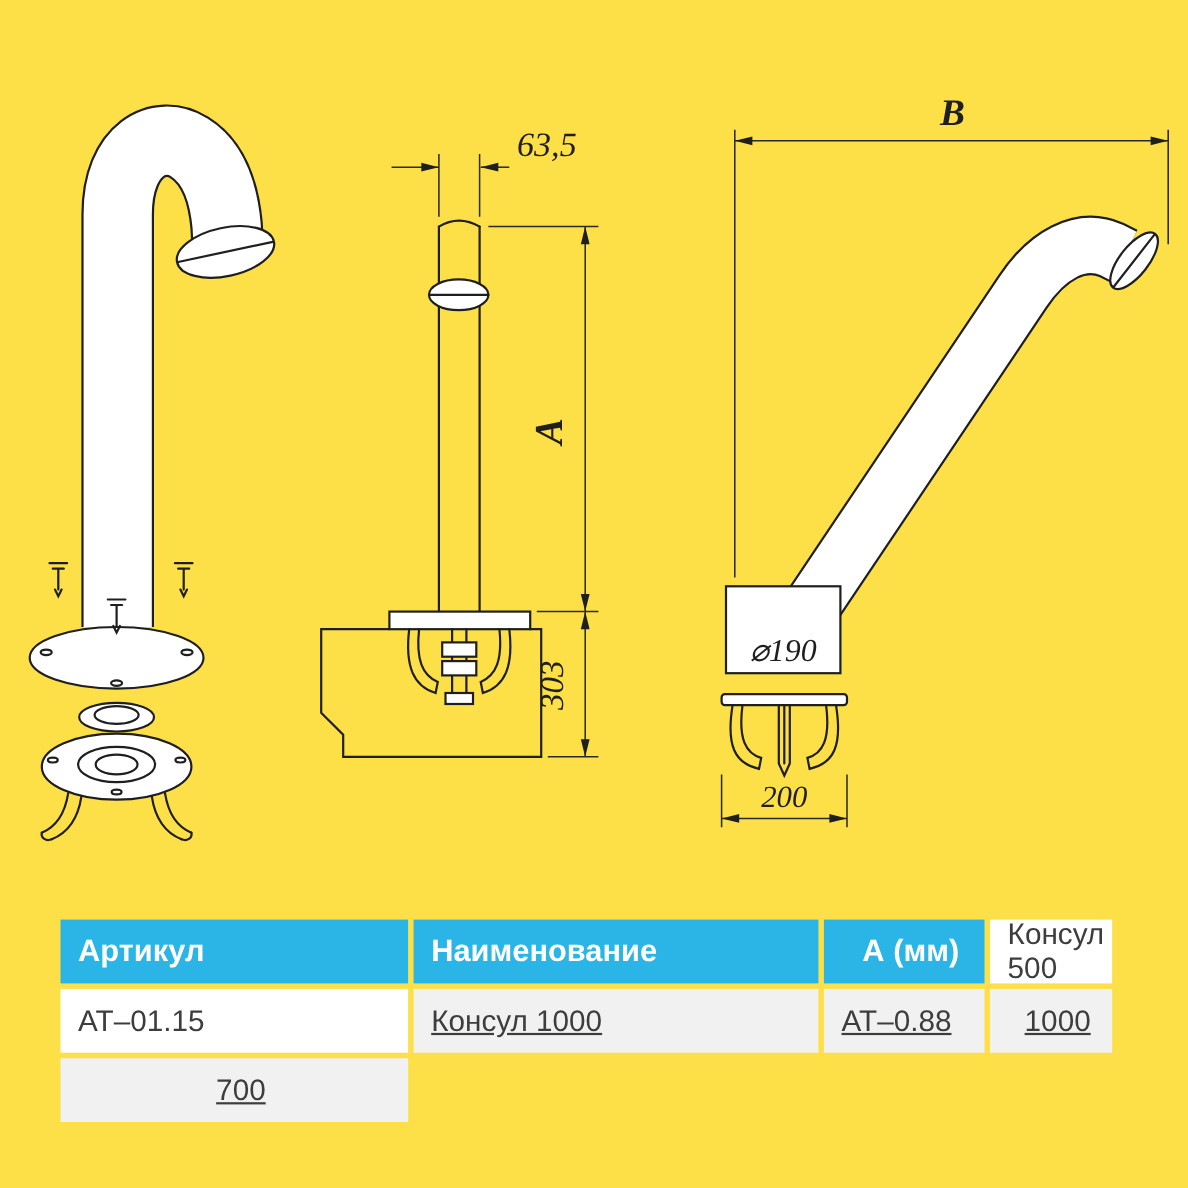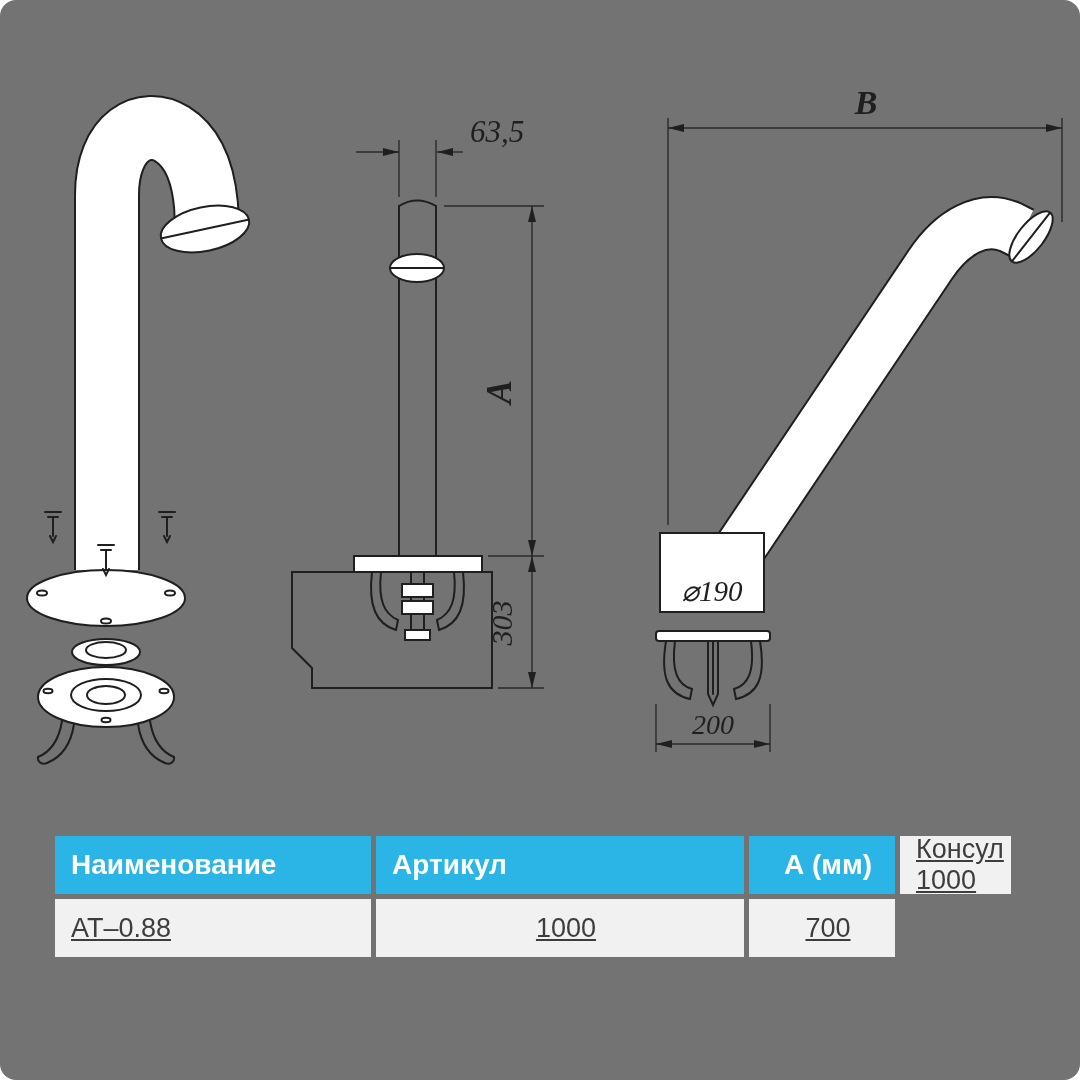--- a/index.html
+++ b/index.html
@@ -1,17 +1,17 @@
 <!DOCTYPE html>
 <html><head>
 <meta charset="utf-8">
 <style>
   html,body{margin:0;padding:0;background:#ffffff;}
-  .sheet{position:relative;width:1080px;height:1080px;background:#737373;overflow:hidden;
-         font-family:"Liberation Sans",sans-serif;border-radius:16px;}
+  .sheet{position:relative;width:1080px;height:1080px;background:#fde047;overflow:hidden;
+         font-family:"Liberation Sans",sans-serif;}
   svg text{user-select:none;}
   .ln{fill:none;stroke:#1f1f1f;stroke-width:2;stroke-linecap:round;}
   .lnf{fill:#ffffff;stroke:#1f1f1f;stroke-width:2;}
   .thin{fill:none;stroke:#2a2a2a;stroke-width:1.4;}
   .arr{fill:#1f1f1f;stroke:none;}
   .dimtxt{font-family:"Liberation Serif",serif;font-style:italic;fill:#1f1f1f;}
   .dimbold{font-weight:bold;}
 
   .spec-table{position:absolute;left:55px;top:836px;width:956px;display:grid;
               grid-template-columns:316px 368px 146px 1fr;column-gap:5px;row-gap:5px;}
@@ -143,24 +143,26 @@
       <line class="thin" x1="770" y1="704" x2="770" y2="752"></line>
       <line class="thin" x1="656" y1="744" x2="770" y2="744"></line>
       <polygon class="arr" points="656,744 672,740 672,748"></polygon>
       <polygon class="arr" points="770,744 754,740 754,748"></polygon>
       <text class="dimtxt" x="713" y="734" text-anchor="middle" font-size="28">200</text>
     </g>
   </svg>
 
   
   <div class="spec-table">
+    <div class="cell head c1">Артикул</div>
     <div class="cell head c1">Наименование</div>
-    <div class="cell head c1">Артикул</div>
     <div class="cell head num">А (мм)</div>
 
+    <div class="cell r1 c1">Консул 500</div>
+    <div class="cell r1 c1">АТ–01.15</div>
 
     <div class="cell r2 c1">Консул 1000</div>
     <div class="cell r2 c1">АТ–0.88</div>
     <div class="cell r2 num">1000</div>
     <div class="cell r2 num">700</div>
   </div>
 
 </div>
 
 </body></html>

